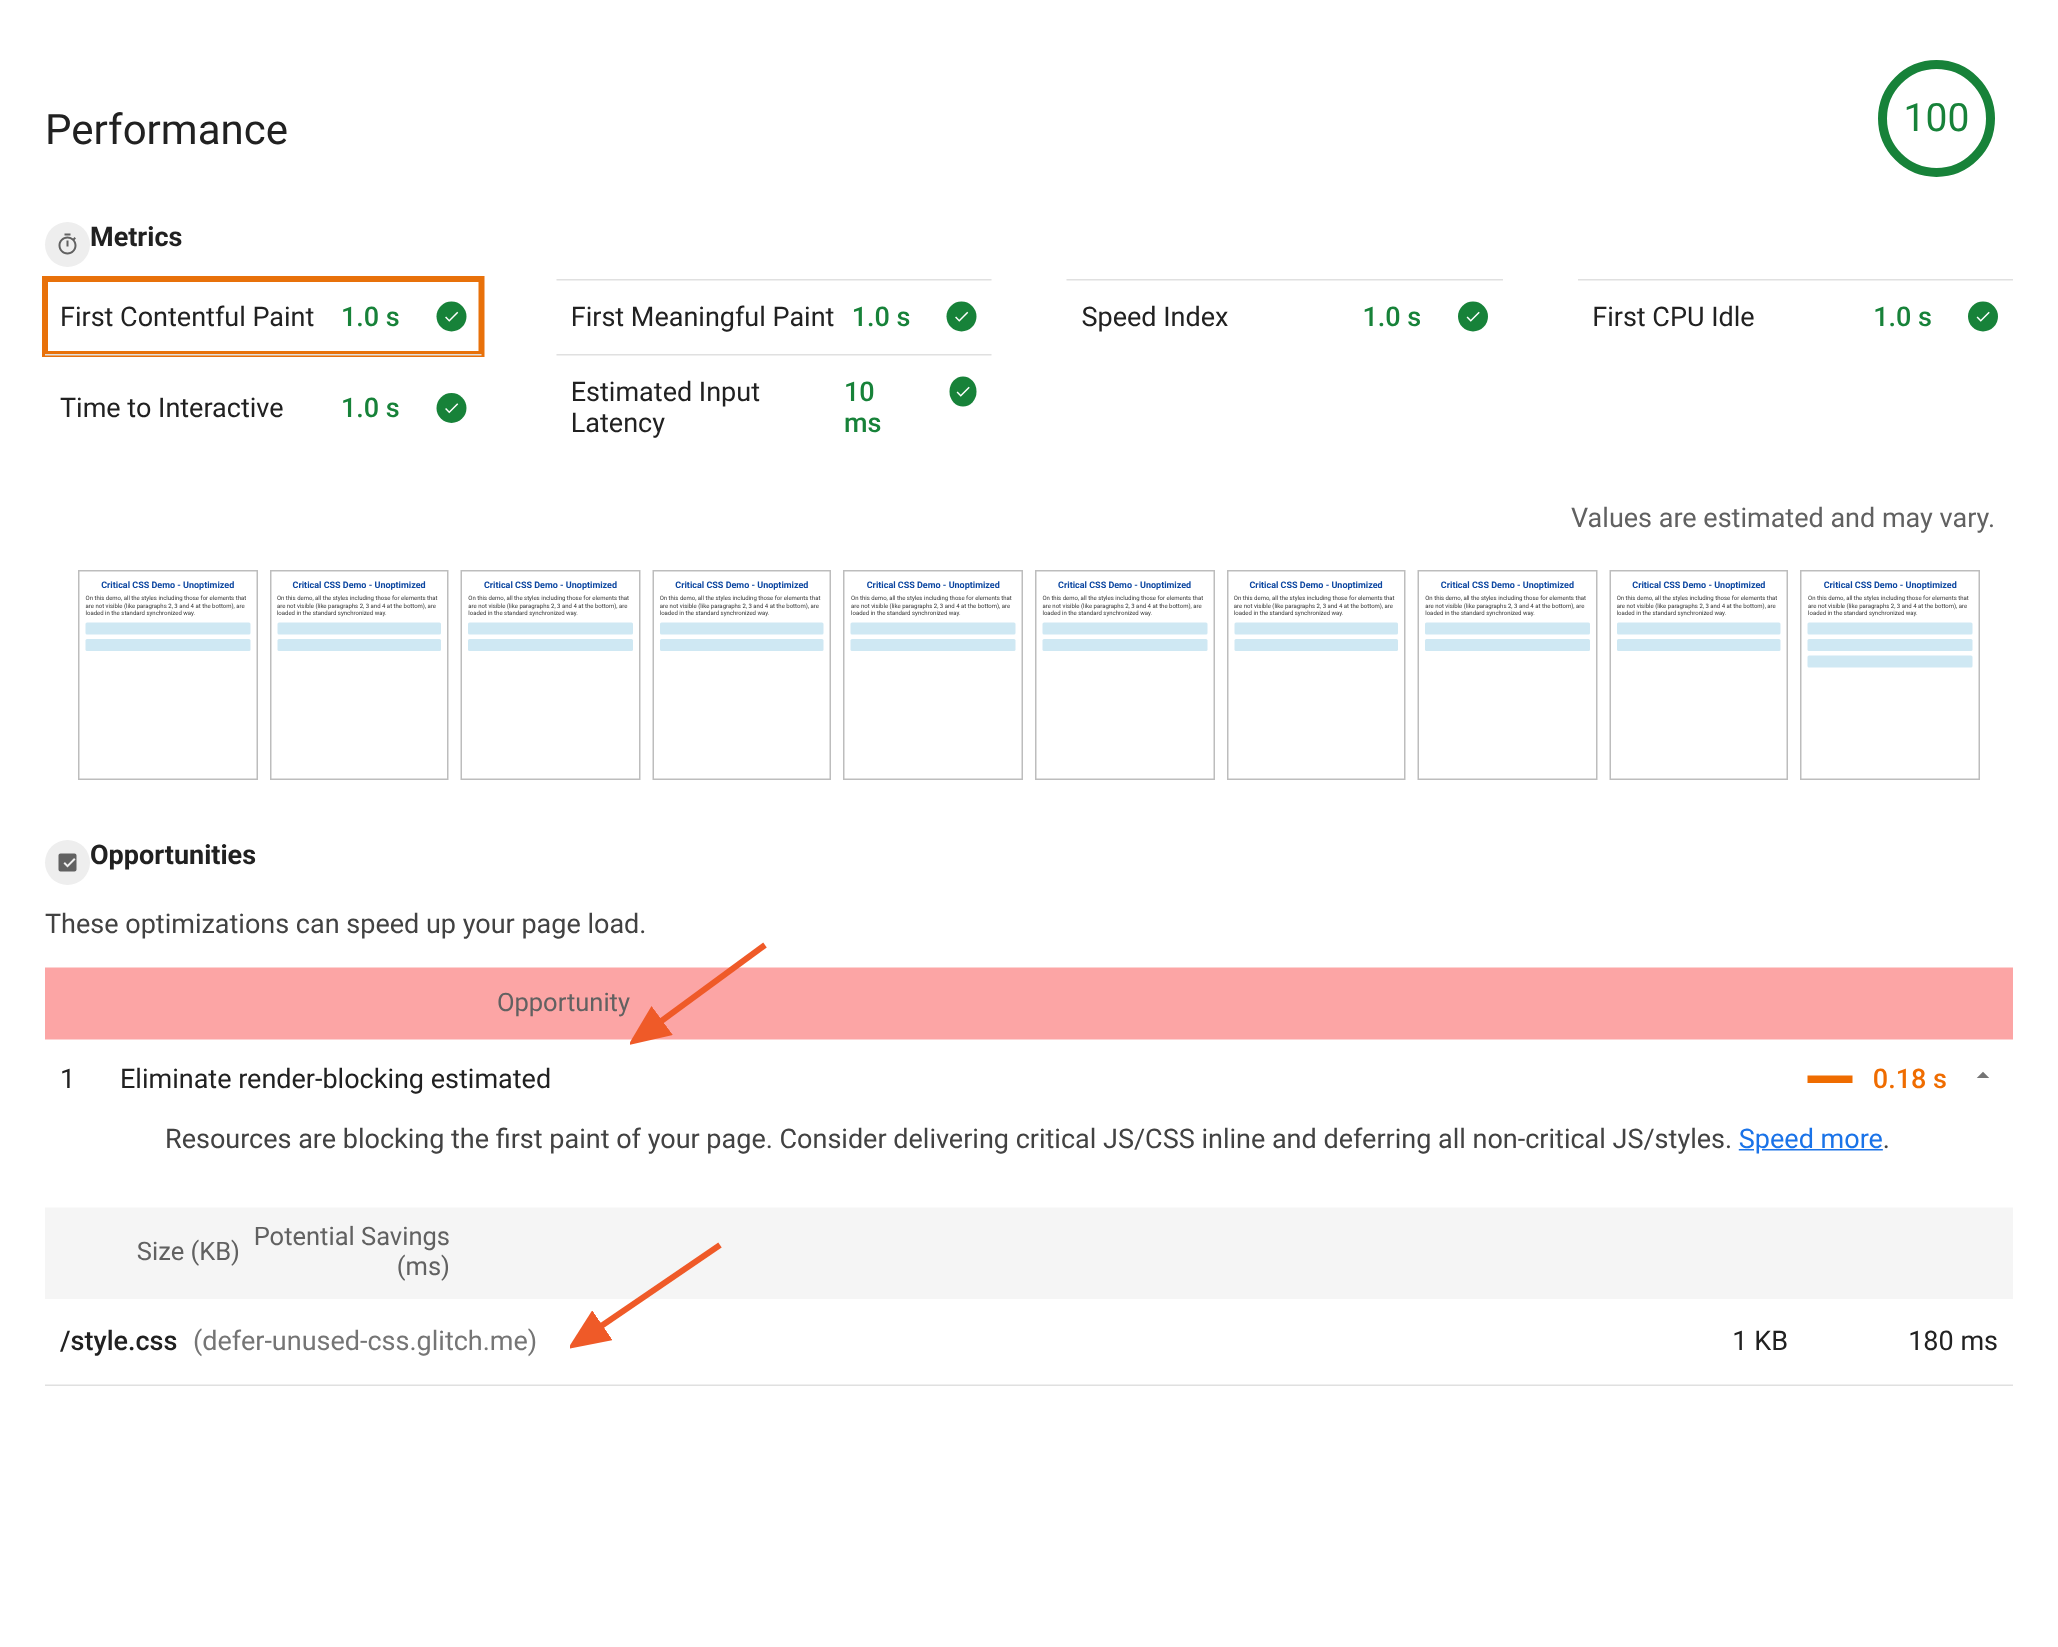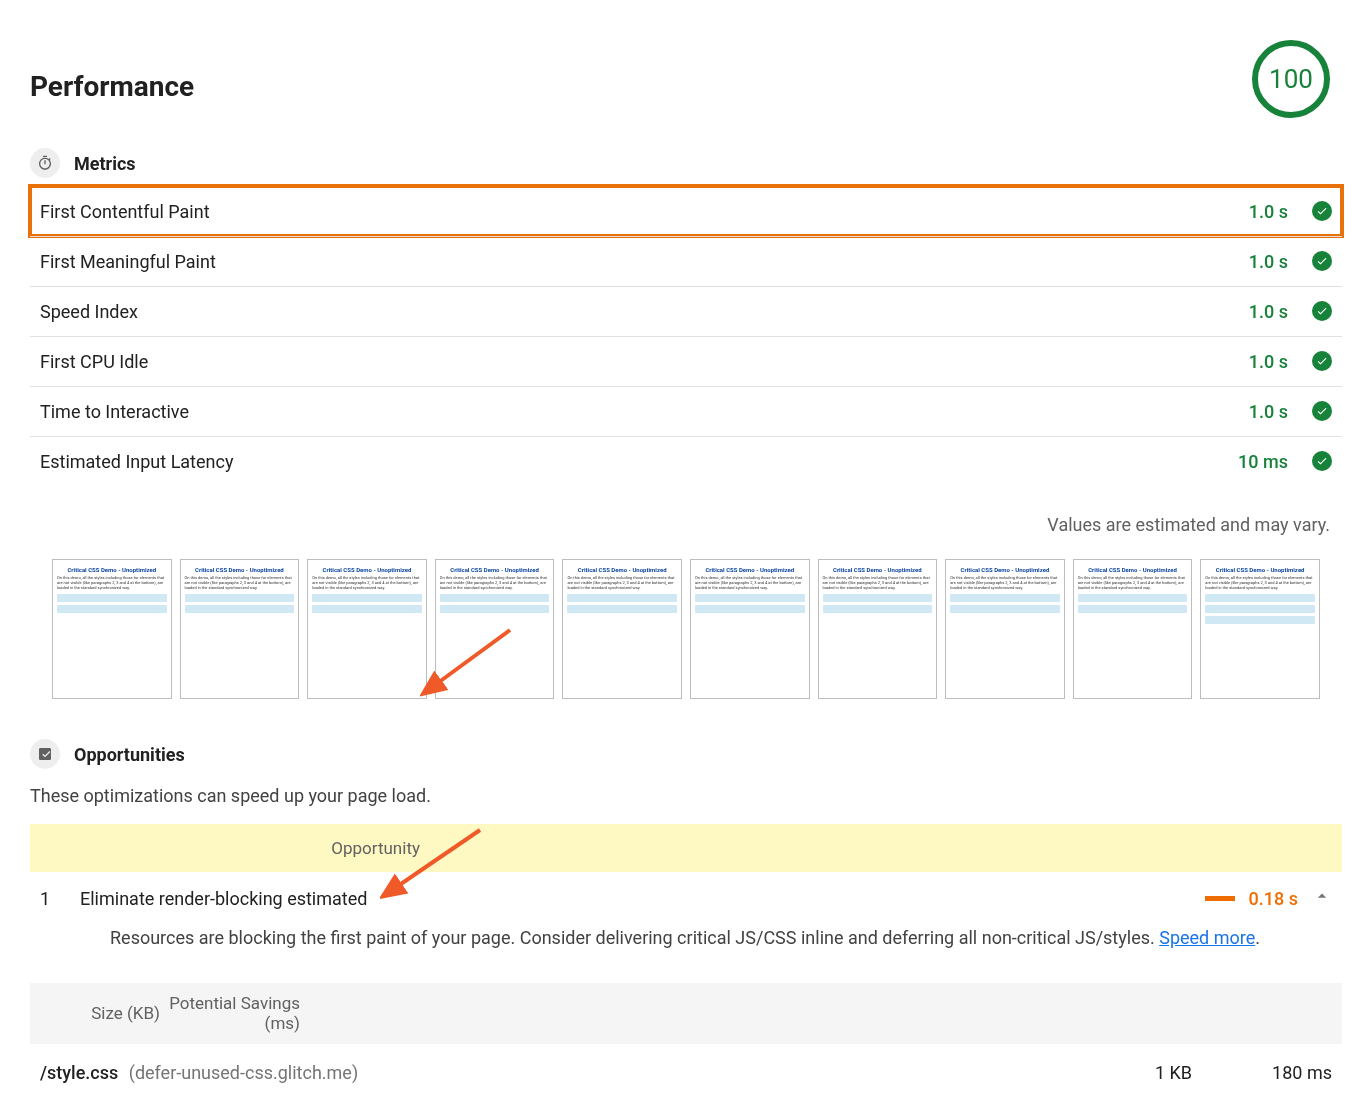--- a/index.html
+++ b/index.html
@@ -12,61 +12,60 @@
     font-size: 17px;
     position: relative;
   }
   .header-row {
     display: flex;
     justify-content: space-between;
     align-items: flex-start;
   }
   .title {
     font-size: 28px;
-    font-weight: 700;
+    font-weight: 400;
     color: #212121;
     margin-top: 30px;
   }
   .score-circle {
     width: 78px;
     height: 78px;
     border-radius: 50%;
     border: 6px solid #178239;
     display: flex;
     align-items: center;
     justify-content: center;
     color: #178239;
     font-size: 26px;
     font-weight: 400;
     margin-right: 12px;
   }
   .section-header {
     display: flex;
-    align-items: center;
-    gap: 14px;
+    align-items: flex-start;
     margin-top: 30px;
   }
   .section-icon {
     width: 30px;
     height: 30px;
     border-radius: 50%;
     background: #eee;
     display: flex;
     align-items: center;
     justify-content: center;
     color: #616161;
   }
   .section-title {
     font-size: 18px;
     font-weight: 700;
     color: #212121;
   }
   .metrics-grid {
     display: grid;
-    grid-template-columns: 1fr;
+    grid-template-columns: 1fr 1fr 1fr 1fr;
     gap: 0 50px;
     margin-top: 8px;
   }
   .metric-row {
     display: flex;
     justify-content: space-between;
     align-items: center;
     padding: 14px 10px;
     border-top: 1px solid #e0e0e0;
     position: relative;
@@ -139,21 +138,21 @@
     margin-bottom: 3px;
     border-radius: 1px;
   }
   .opp-desc {
     color: #424242;
     font-size: 18px;
     margin-top: 16px;
   }
   .opp-table-head {
     display: flex;
-    background: #fef9c3;
+    background: #fca5a5;
     padding: 14px 10px;
     margin-top: 18px;
     color: #616161;
     font-size: 17px;
     justify-content: space-between;
   }
   .opp-col1 { flex: 0 0 380px; text-align: right; }
   .opp-col2 { flex: 1; text-align: center; padding-left: 260px;}
   .opp-item {
     display: flex;

